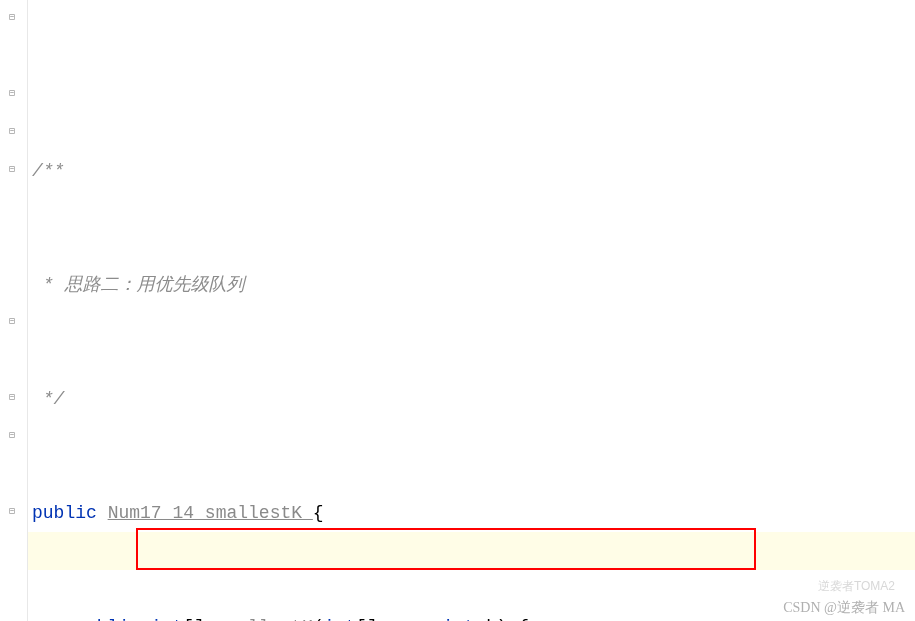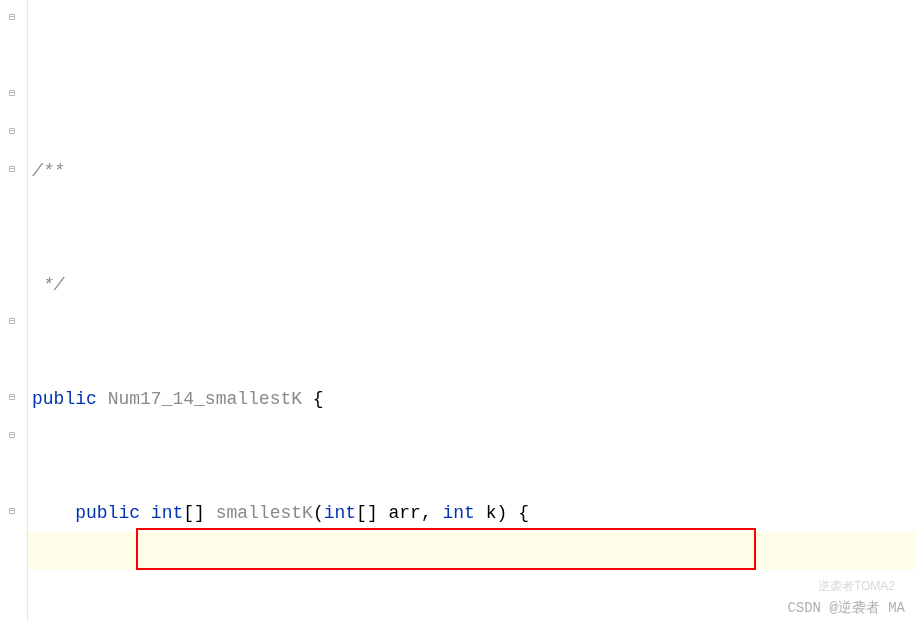--- a/index.html
+++ b/index.html
@@ -41,38 +41,38 @@
       line-height: 38px;
       white-space: pre;
       position: relative;
     }
     .line {
       height: 38px;
       display: flex;
       align-items: center;
     }
     .keyword { color: #0033b3; font-weight: 500; }
-    .classname { color: #8a8a8a; }
+    .classname { color: #8a8a8a; text-decoration: underline; }
     .method { color: #8a8a8a; }
     .comment { color: #8c8c8c; font-style: italic; }
     .paren { color: #000000; }
     .identifier { color: #000000; }
     .redbox {
       position: absolute;
       border: 2px solid #ff0000;
       background: transparent;
       pointer-events: none;
     }
     .watermark {
       position: absolute;
       bottom: 4px;
       right: 10px;
       color: #b0b0b0;
       font-size: 14px;
-      font-family: Liberation Mono, monospace;
+      font-family: Liberation Serif, serif;
     }
     .watermark2 {
       position: absolute;
       bottom: 26px;
       right: 20px;
       color: #d8d8d8;
       font-size: 12px;
       font-family: sans-serif;
     }
     .highlight-line {
@@ -95,20 +95,21 @@
     <div class="gutter-icon fold-icon" style="top:161px">⊟</div>
     <div class="gutter-icon fold-icon" style="top:313px">⊟</div>
     <div class="gutter-icon fold-icon" style="top:389px">⊟</div>
     <div class="gutter-icon fold-icon" style="top:427px">⊟</div>
     <div class="gutter-icon fold-icon" style="top:503px">⊟</div>
   </div>
   <div class="code-area">
     <div class="highlight-line" style="top:532px"></div>
 
     <div class="line"><span class="comment">/**</span></div>
+    <div class="line"><span class="comment"><span> * </span><span>思路二：用优先级队列</span></span></div>
     <div class="line"><span class="comment"> */</span></div>
     <div class="line"><span class="keyword">public </span><span class="classname">Num17_14_smallestK </span><span class="paren">{</span></div>
     <div class="line"><span>    </span><span class="keyword">public </span><span class="keyword">int</span><span class="paren">[] </span><span class="method">smallestK</span><span class="paren">(</span><span class="keyword">int</span><span class="paren">[] </span><span class="identifier">arr</span><span class="paren">, </span><span class="keyword">int </span><span class="identifier">k</span><span class="paren">) {</span></div>
     
     
     
     
     
     
     

